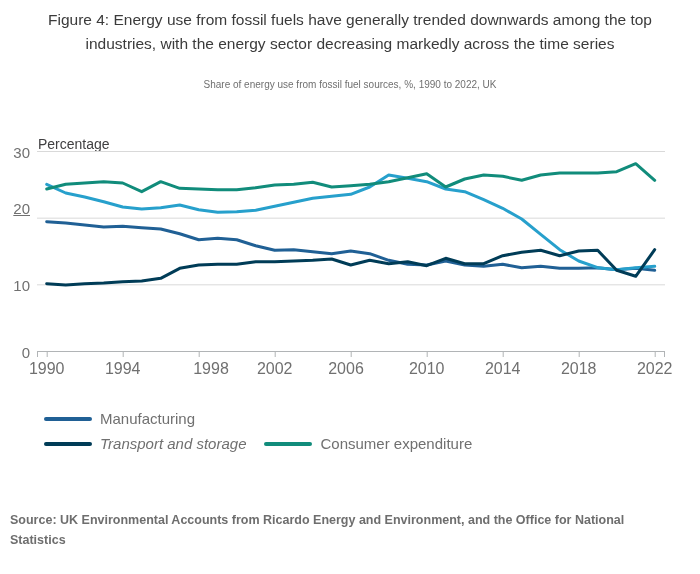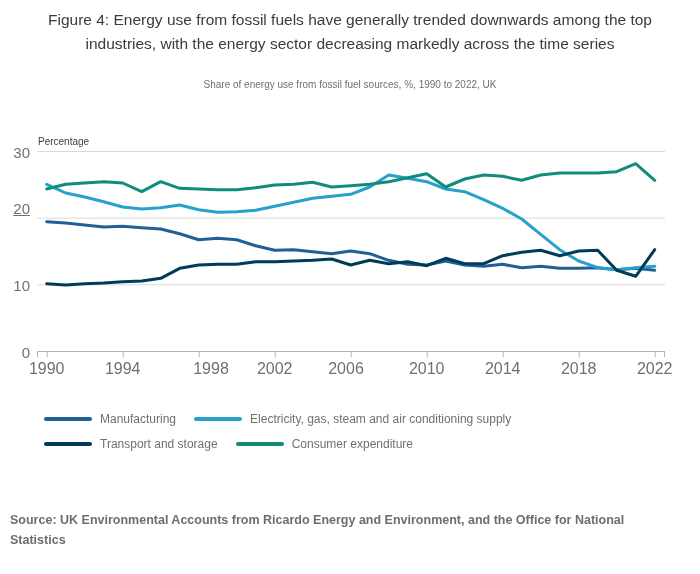--- a/index.html
+++ b/index.html
@@ -8,37 +8,37 @@
   .page { position: relative; width: 700px; height: 574px; background: #ffffff; overflow: hidden; }
   .title {
     position: absolute; top: 8px; left: 50%; transform: translateX(-50%);
     width: 632px; text-align: center;
     font-size: 15.5px; font-weight: 400; line-height: 24px; color: #3b3b3b;
   }
   .subtitle {
     position: absolute; top: 79px; left: 0; right: 0; text-align: center;
     font-size: 10px; color: #707070;
   }
-  .pct { position: absolute; left: 38px; top: 136px; font-size: 10px; color: #414042; }
+  .pct { position: absolute; left: 38px; top: 136px; font-size: 14px; color: #414042; }
   .plot { position: absolute; left: 37px; top: 148px; }
   .ytick {
     position: absolute; left: 4px; width: 26px; text-align: right;
     font-size: 15px; color: #707070;
   }
   .xtick {
     position: absolute; top: 360px; width: 44px; text-align: center;
     font-size: 16px; color: #707070;
   }
   .legend { position: absolute; left: 44px; top: 406px; }
   .legend-row { display: flex; align-items: center; height: 25px; }
   .legend-item { display: flex; align-items: center; }
   .legend-row:nth-child(1) .legend-item:first-child { min-width: 131px; }
-  .legend-row:nth-child(2) .legend-item:first-child { min-width: 166px; }
+  .legend-row:nth-child(2) .legend-item:first-child { min-width: 166px; font-style: italic; }
   .legend-swatch { width: 48px; height: 4px; border-radius: 2px; margin-right: 8px; flex: none; }
-  .legend-label { font-size: 12px; color: #707070; white-space: nowrap; margin-right: 18px; }
+  .legend-label { font-size: 15px; color: #707070; white-space: nowrap; margin-right: 18px; }
   .source {
     position: absolute; left: 10px; top: 510px; width: 665px;
     font-size: 12.5px; font-weight: 700; color: #6e6e6e; line-height: 1.6;
   }
 </style>
 </head>
 <body>
 
 <div class="page">
   <h1 class="title">Figure 4: Energy use from fossil fuels have generally trended downwards among the top industries, with the energy sector decreasing markedly across the time series</h1>
@@ -81,24 +81,20 @@
       <div class="xtick" style="left: 480.7px;">2014</div>
       <div class="xtick" style="left: 556.7px;">2018</div>
       <div class="xtick" style="left: 632.7px;">2022</div>
     </div>
   <div class="legend" id="legend">
       <div class="legend-row">
         <div class="legend-item">
           <span class="legend-swatch" style="background: rgb(32, 96, 149);"></span>
           <span class="legend-label">Manufacturing</span>
         </div>
-        <div class="legend-item">
-          <span class="legend-swatch" style="background: rgb(39, 160, 204);"></span>
-          <span class="legend-label">Electricity, gas, steam and air conditioning supply</span>
-        </div>
       </div>
       <div class="legend-row">
         <div class="legend-item">
           <span class="legend-swatch" style="background: rgb(0, 60, 87);"></span>
           <span class="legend-label">Transport and storage</span>
         </div>
         <div class="legend-item">
           <span class="legend-swatch" style="background: rgb(17, 140, 123);"></span>
           <span class="legend-label">Consumer expenditure</span>
         </div>

